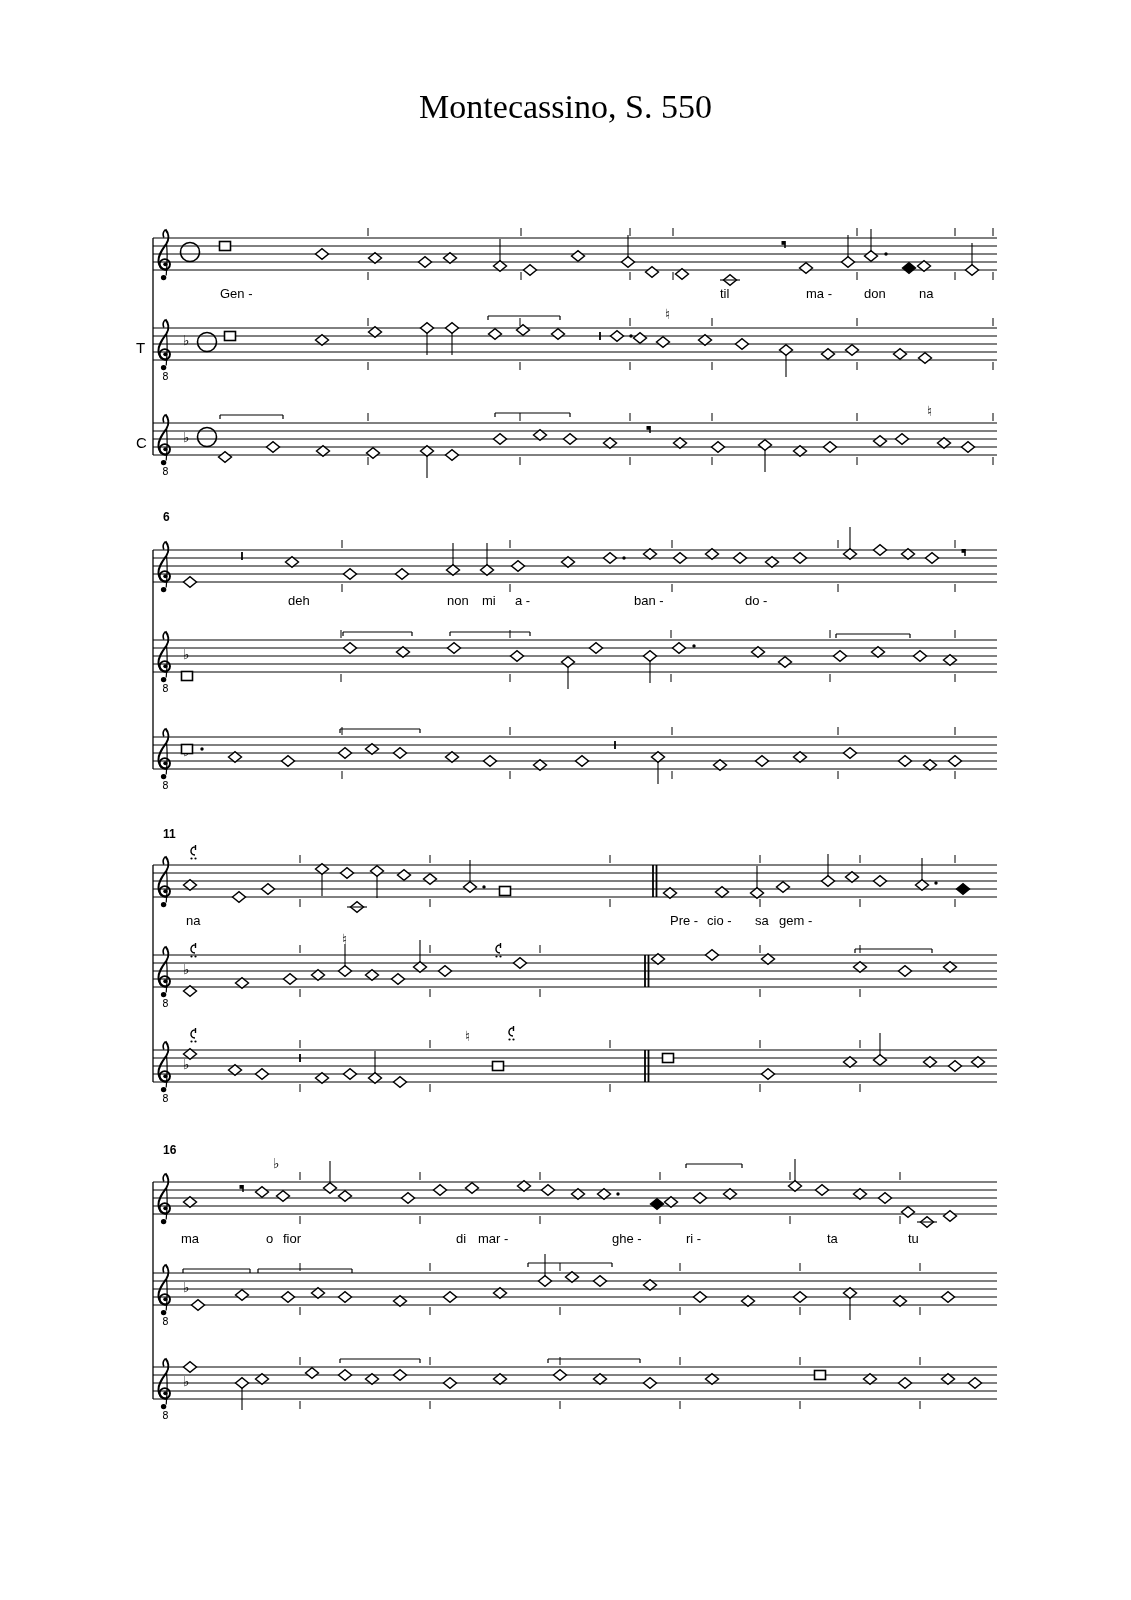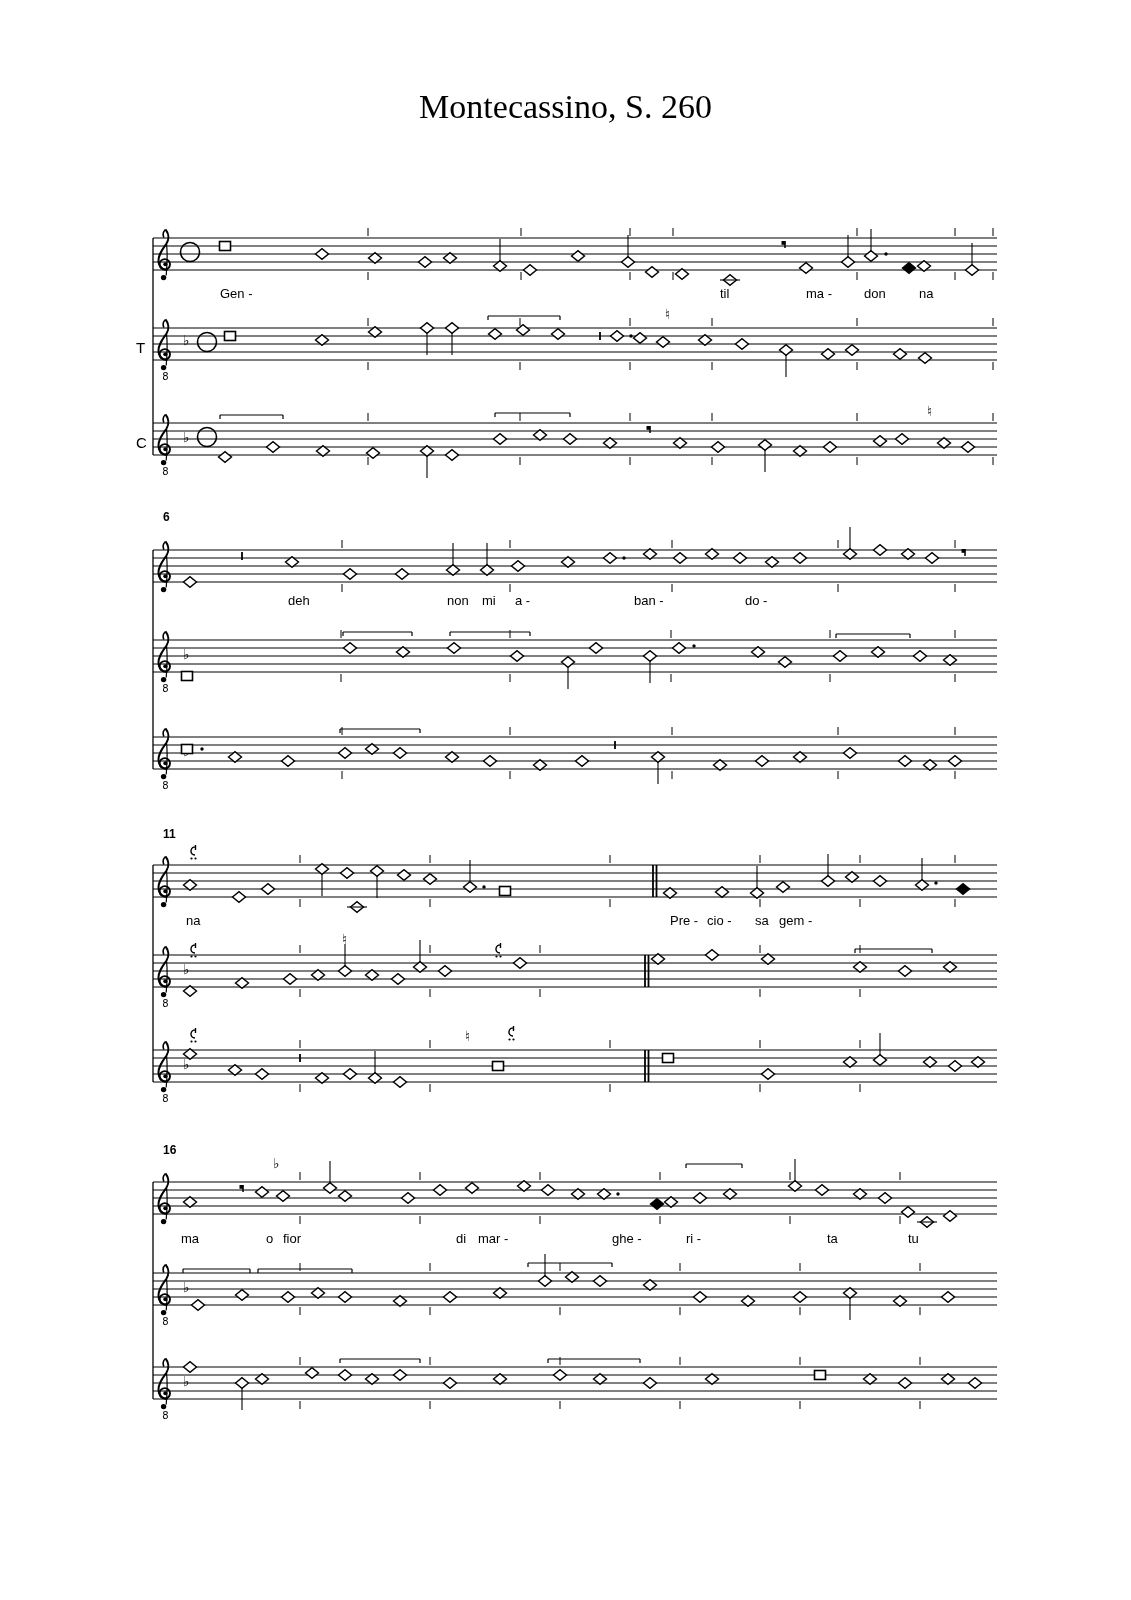--- a/index.html
+++ b/index.html
@@ -8,21 +8,21 @@
   #hdr{position:absolute;top:90px;left:0;right:0;text-align:center;color:#000;}
   .title{font-size:42px;line-height:1.0;letter-spacing:0px;}
   .subtitle{font-size:34px;line-height:1.0;margin-top:0px;}
   #score-svg{position:absolute;left:0;top:0;}
 </style>
 </head>
 <body>
 
 <div id="page">
   <div id="hdr">
-    <div class="subtitle">Montecassino, S. 260</div>
+    <div class="subtitle">Montecassino, S. 550</div>
   </div>
   <svg id="score-svg" xmlns="http://www.w3.org/2000/svg" width="1131" height="1600" viewBox="0 0 1131 1600">
       <g>
         <line x1="153" y1="238" x2="153" y2="455" stroke="#000000" stroke-width="1.3"></line>
         <g>
           <line x1="153" y1="238" x2="997" y2="238" stroke="#000000" stroke-width="1"></line>
           <line x1="153" y1="246" x2="997" y2="246" stroke="#000000" stroke-width="1"></line>
           <line x1="153" y1="254" x2="997" y2="254" stroke="#000000" stroke-width="1"></line>
           <line x1="153" y1="262" x2="997" y2="262" stroke="#000000" stroke-width="1"></line>
           <line x1="153" y1="270" x2="997" y2="270" stroke="#000000" stroke-width="1"></line>

